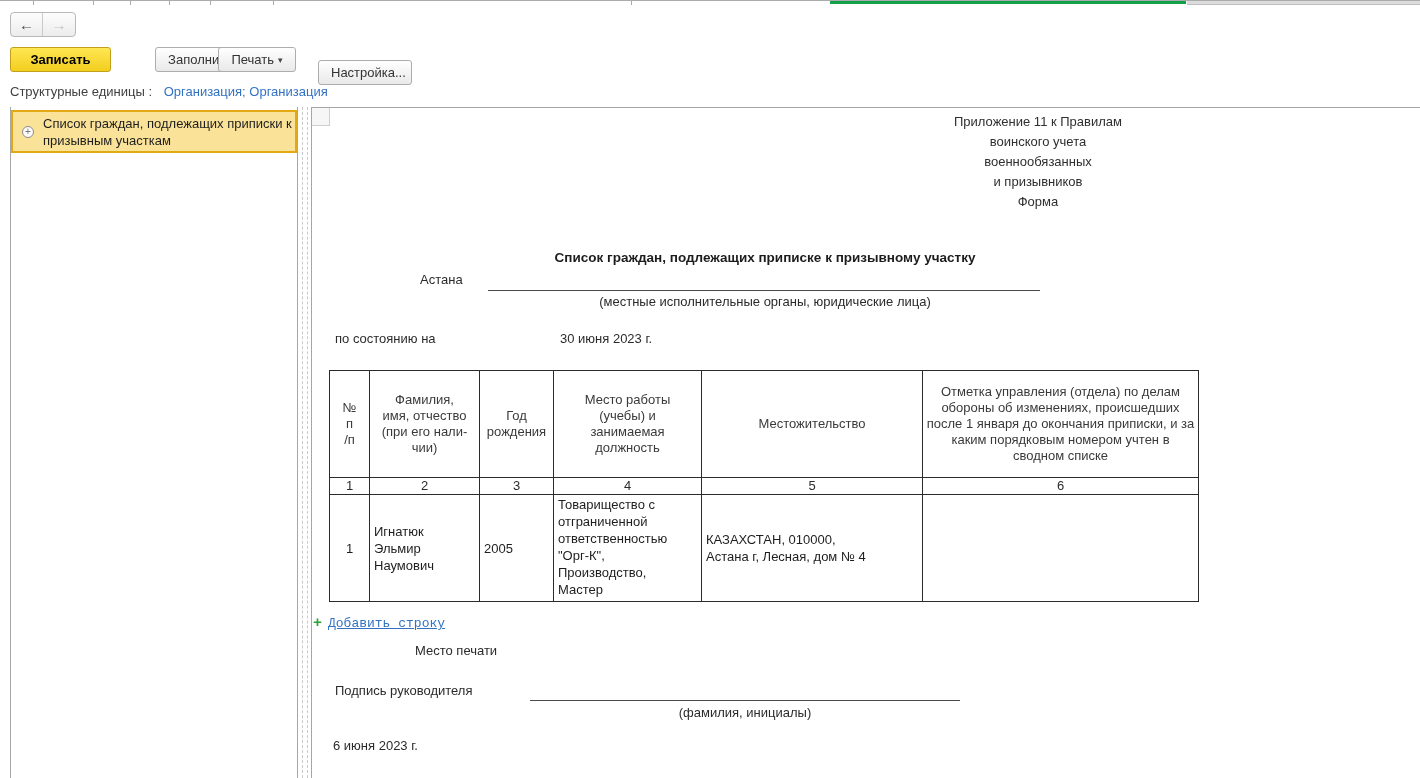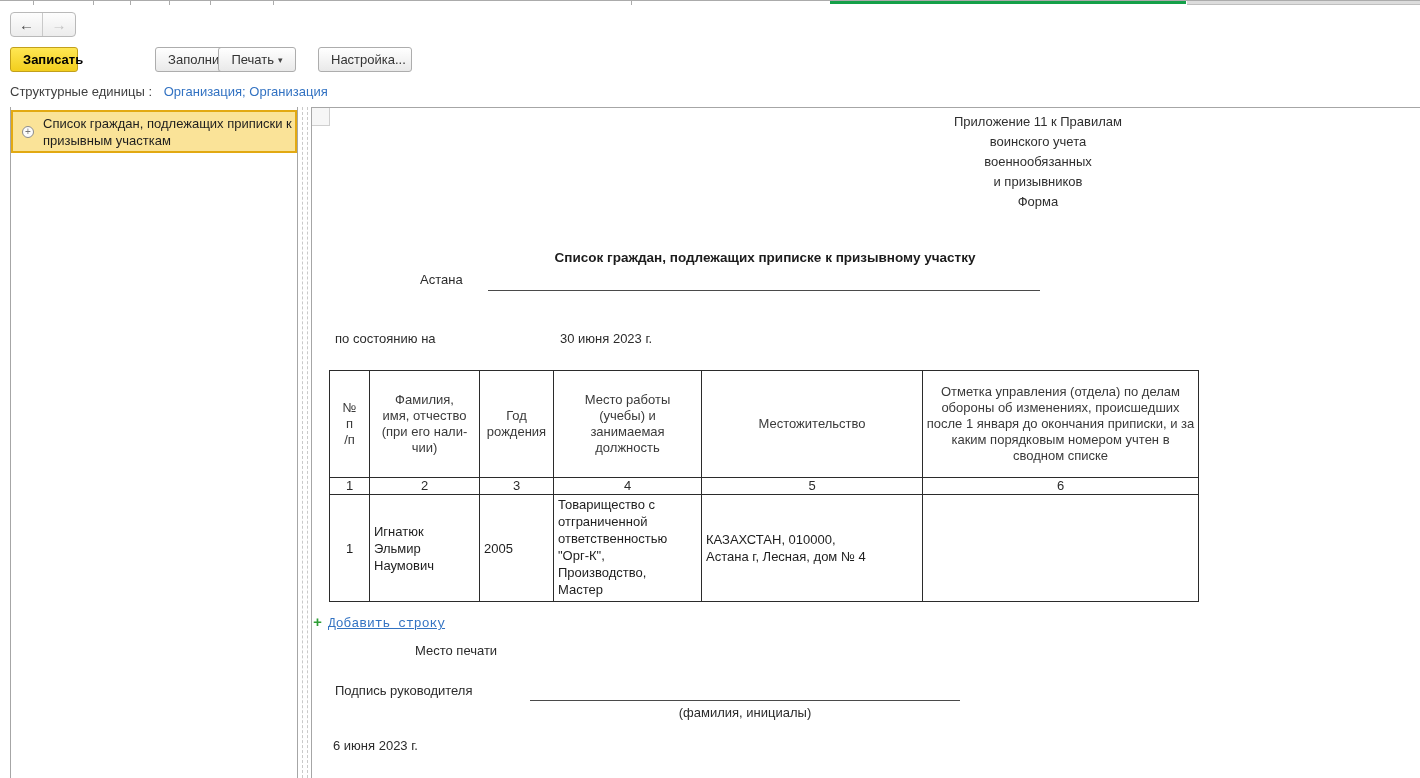--- a/index.html
+++ b/index.html
@@ -18,25 +18,25 @@
     border-radius:4px; background:linear-gradient(#FDFDFD,#ECECEC); display:flex; }
   .nav-btn { width:50%; text-align:center; font-size:15px; line-height:23px; cursor:default; }
   .nav-btn.back { color:#4a4a4a; border-right:1px solid #C9C9C9; font-weight:bold; }
   .nav-btn.fwd { color:#C3C3C3; font-weight:bold; }
   .page-title { position:absolute; left:127px; top:15px; font-size:15px; color:#1a1a1a; white-space:nowrap; }
 
   
   .btn { position:absolute; top:47px; height:25px; border:1px solid #ADADAD; border-radius:3px;
     background:linear-gradient(#FFFFFF,#E9E9E9); font-size:13px; color:#333; text-align:center; line-height:23px;
     padding:0 12px; white-space:nowrap; }
-  .btn-save { left:10px; width:68px; background:linear-gradient(var(--save-top,#FFE753),var(--save-bottom,#F2CE1E));
+  .btn-save { left:10px; width:101px; background:linear-gradient(var(--save-top,#FFE753),var(--save-bottom,#F2CE1E));
     border-color:var(--save-border,#C2A01C); color:#000; font-weight:bold; }
   .btn-fill { left:119px; width:90px;margin-left:36px; }
   .btn-print { left:218px; width:78px; padding:0 8px; }
-  .btn-settings { left:318px; width:94px; }
+  .btn-settings { left:318px; width:94px;margin-top:13px; }
   .caret { font-size:9px; color:#444; margin-left:4px; vertical-align:1px; }
 
   
   .struct-row { position:absolute; left:10px; top:84px; font-size:13px; color:#3f3f3f; white-space:nowrap; }
   .struct-row .lbl { margin-right:8px; }
   a.link { color:var(--link,#3272C2); text-decoration:none; cursor:pointer; }
   a.link.u { text-decoration:underline; }
 
   
   .vline { position:absolute; top:107px; width:1px; height:671px; background:#A6A6A6; }
@@ -130,20 +130,21 @@
   </div>
 
   <div class="annex">Приложение 11 к Правилам
 воинского учета
 военнообязанных
 и призывников
 Форма</div>
   <div class="doc-title">Список граждан, подлежащих приписке к призывному участку</div>
   <div class="doc-city">Астана</div>
   <div class="city-line"></div>
+  <div class="city-cap">(местные исполнительные органы, юридические лица)</div>
   <div class="doc-text" style="left:335px; top:331px">по состоянию на</div>
   <div class="doc-text" style="left:560px; top:331px">30 июня 2023 г.</div>
 
   <table class="doc-table">
     <colgroup>
       <col class="w1">
         <col class="w2">
         <col class="w3">
         <col class="w4">
         <col class="w5">

